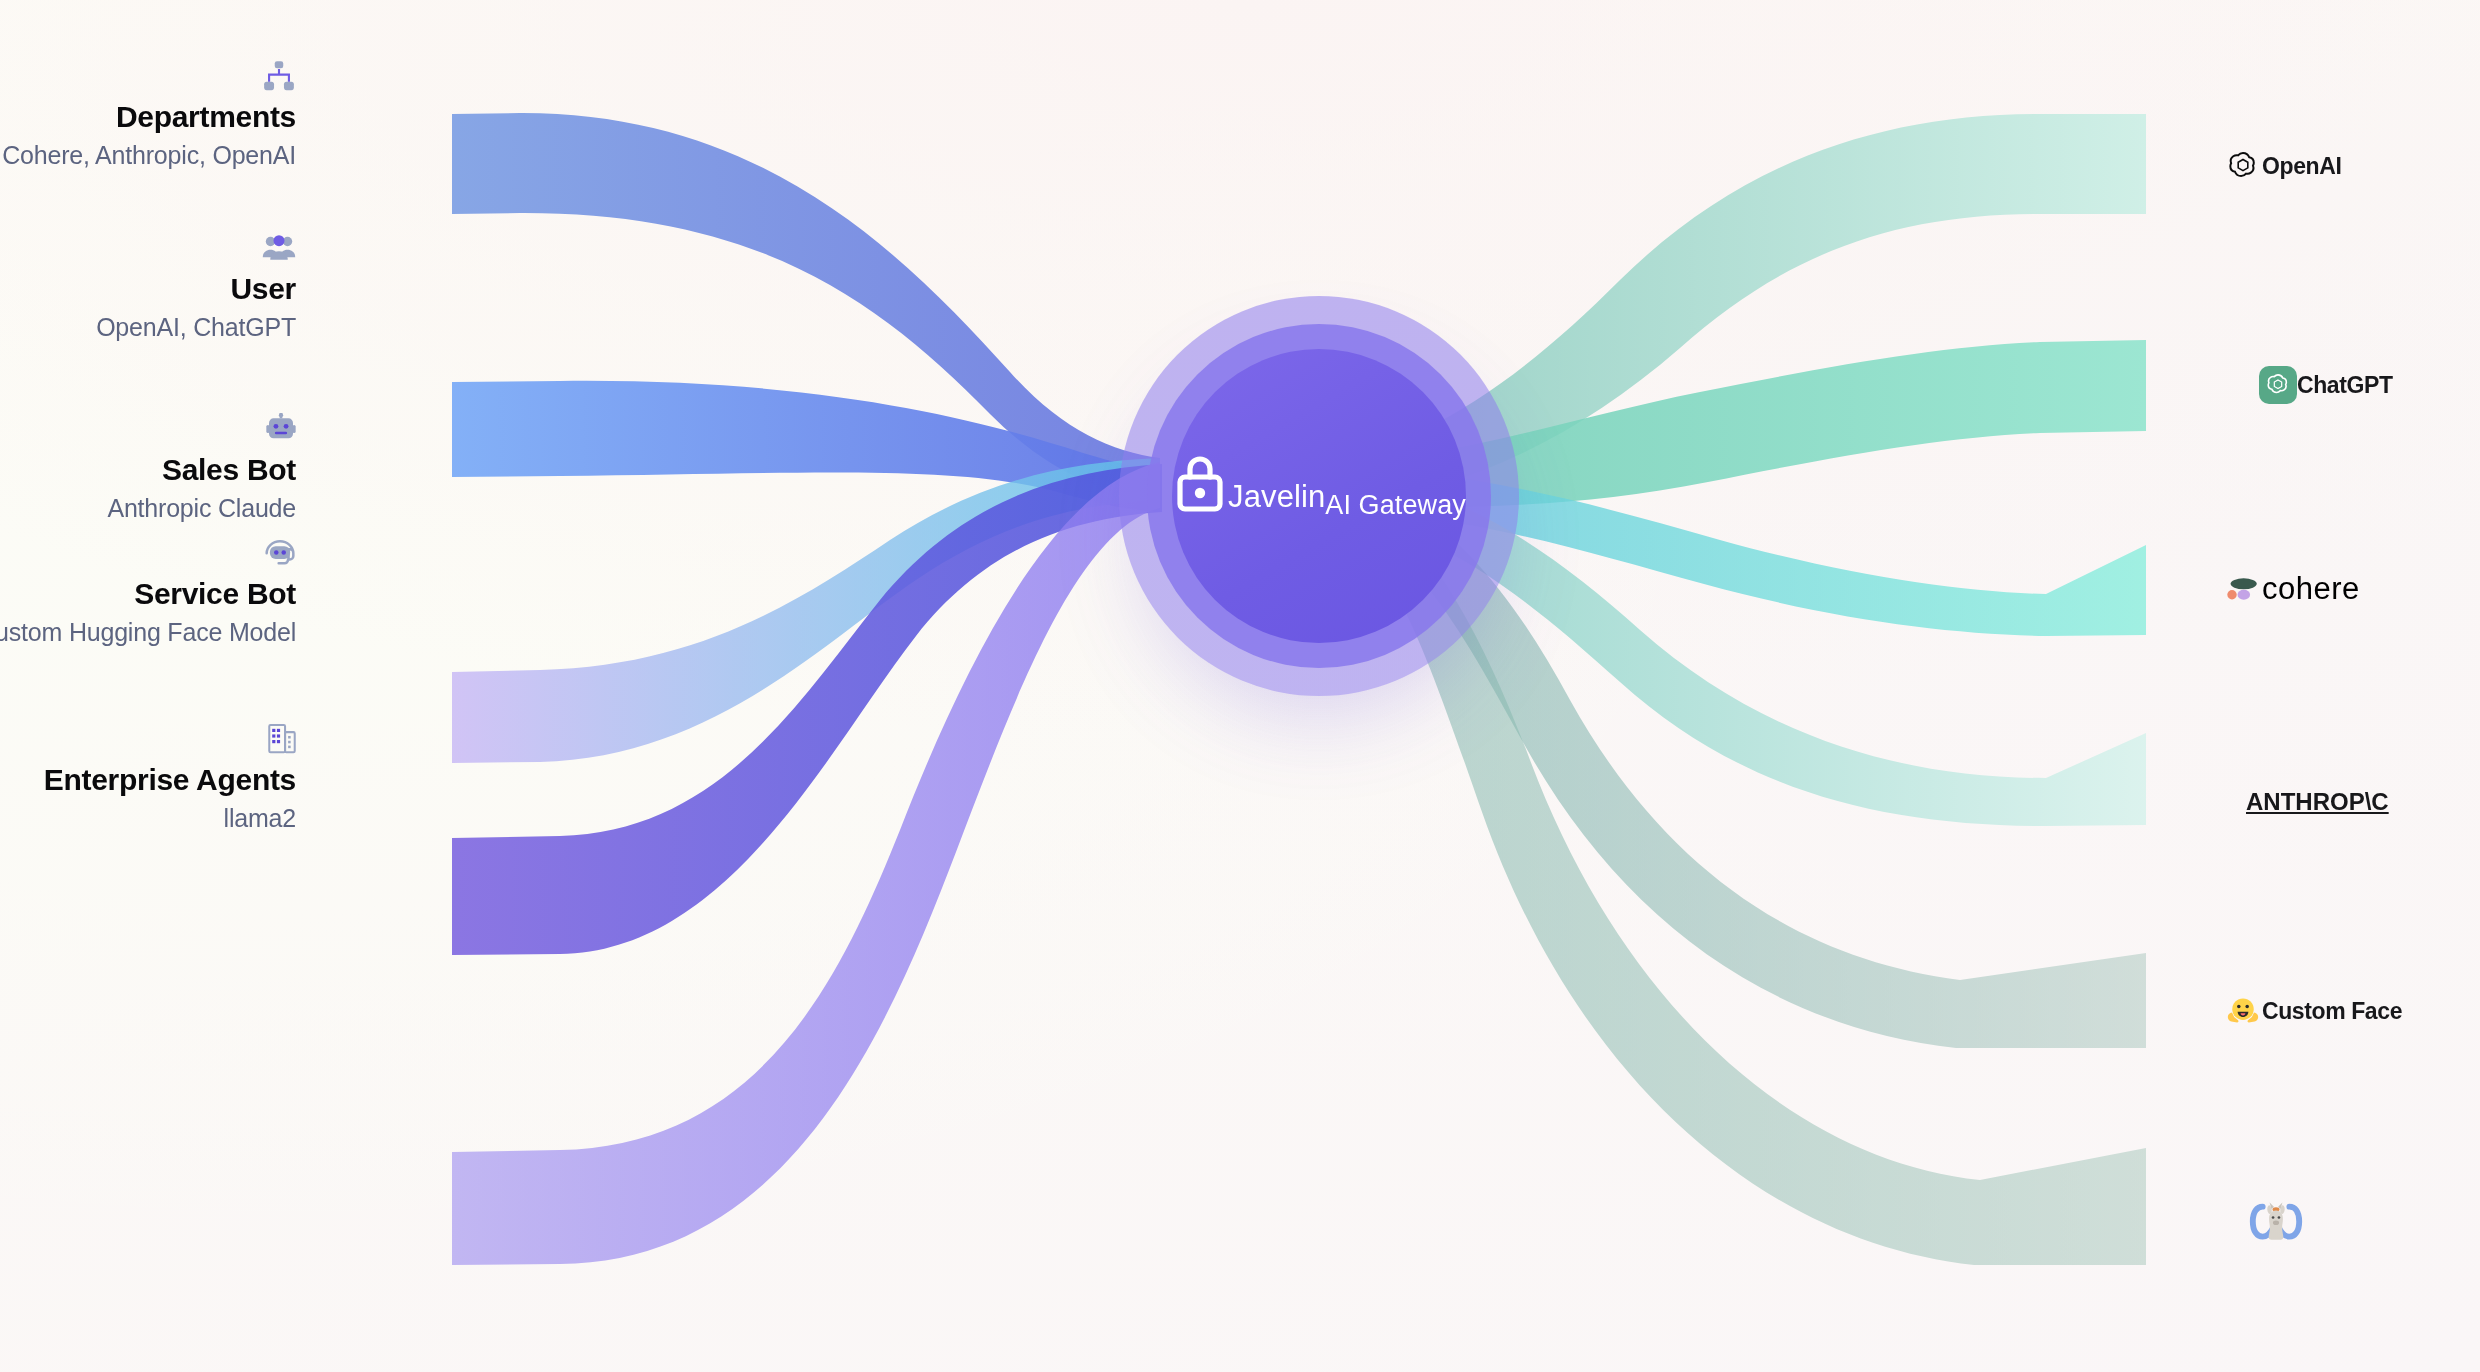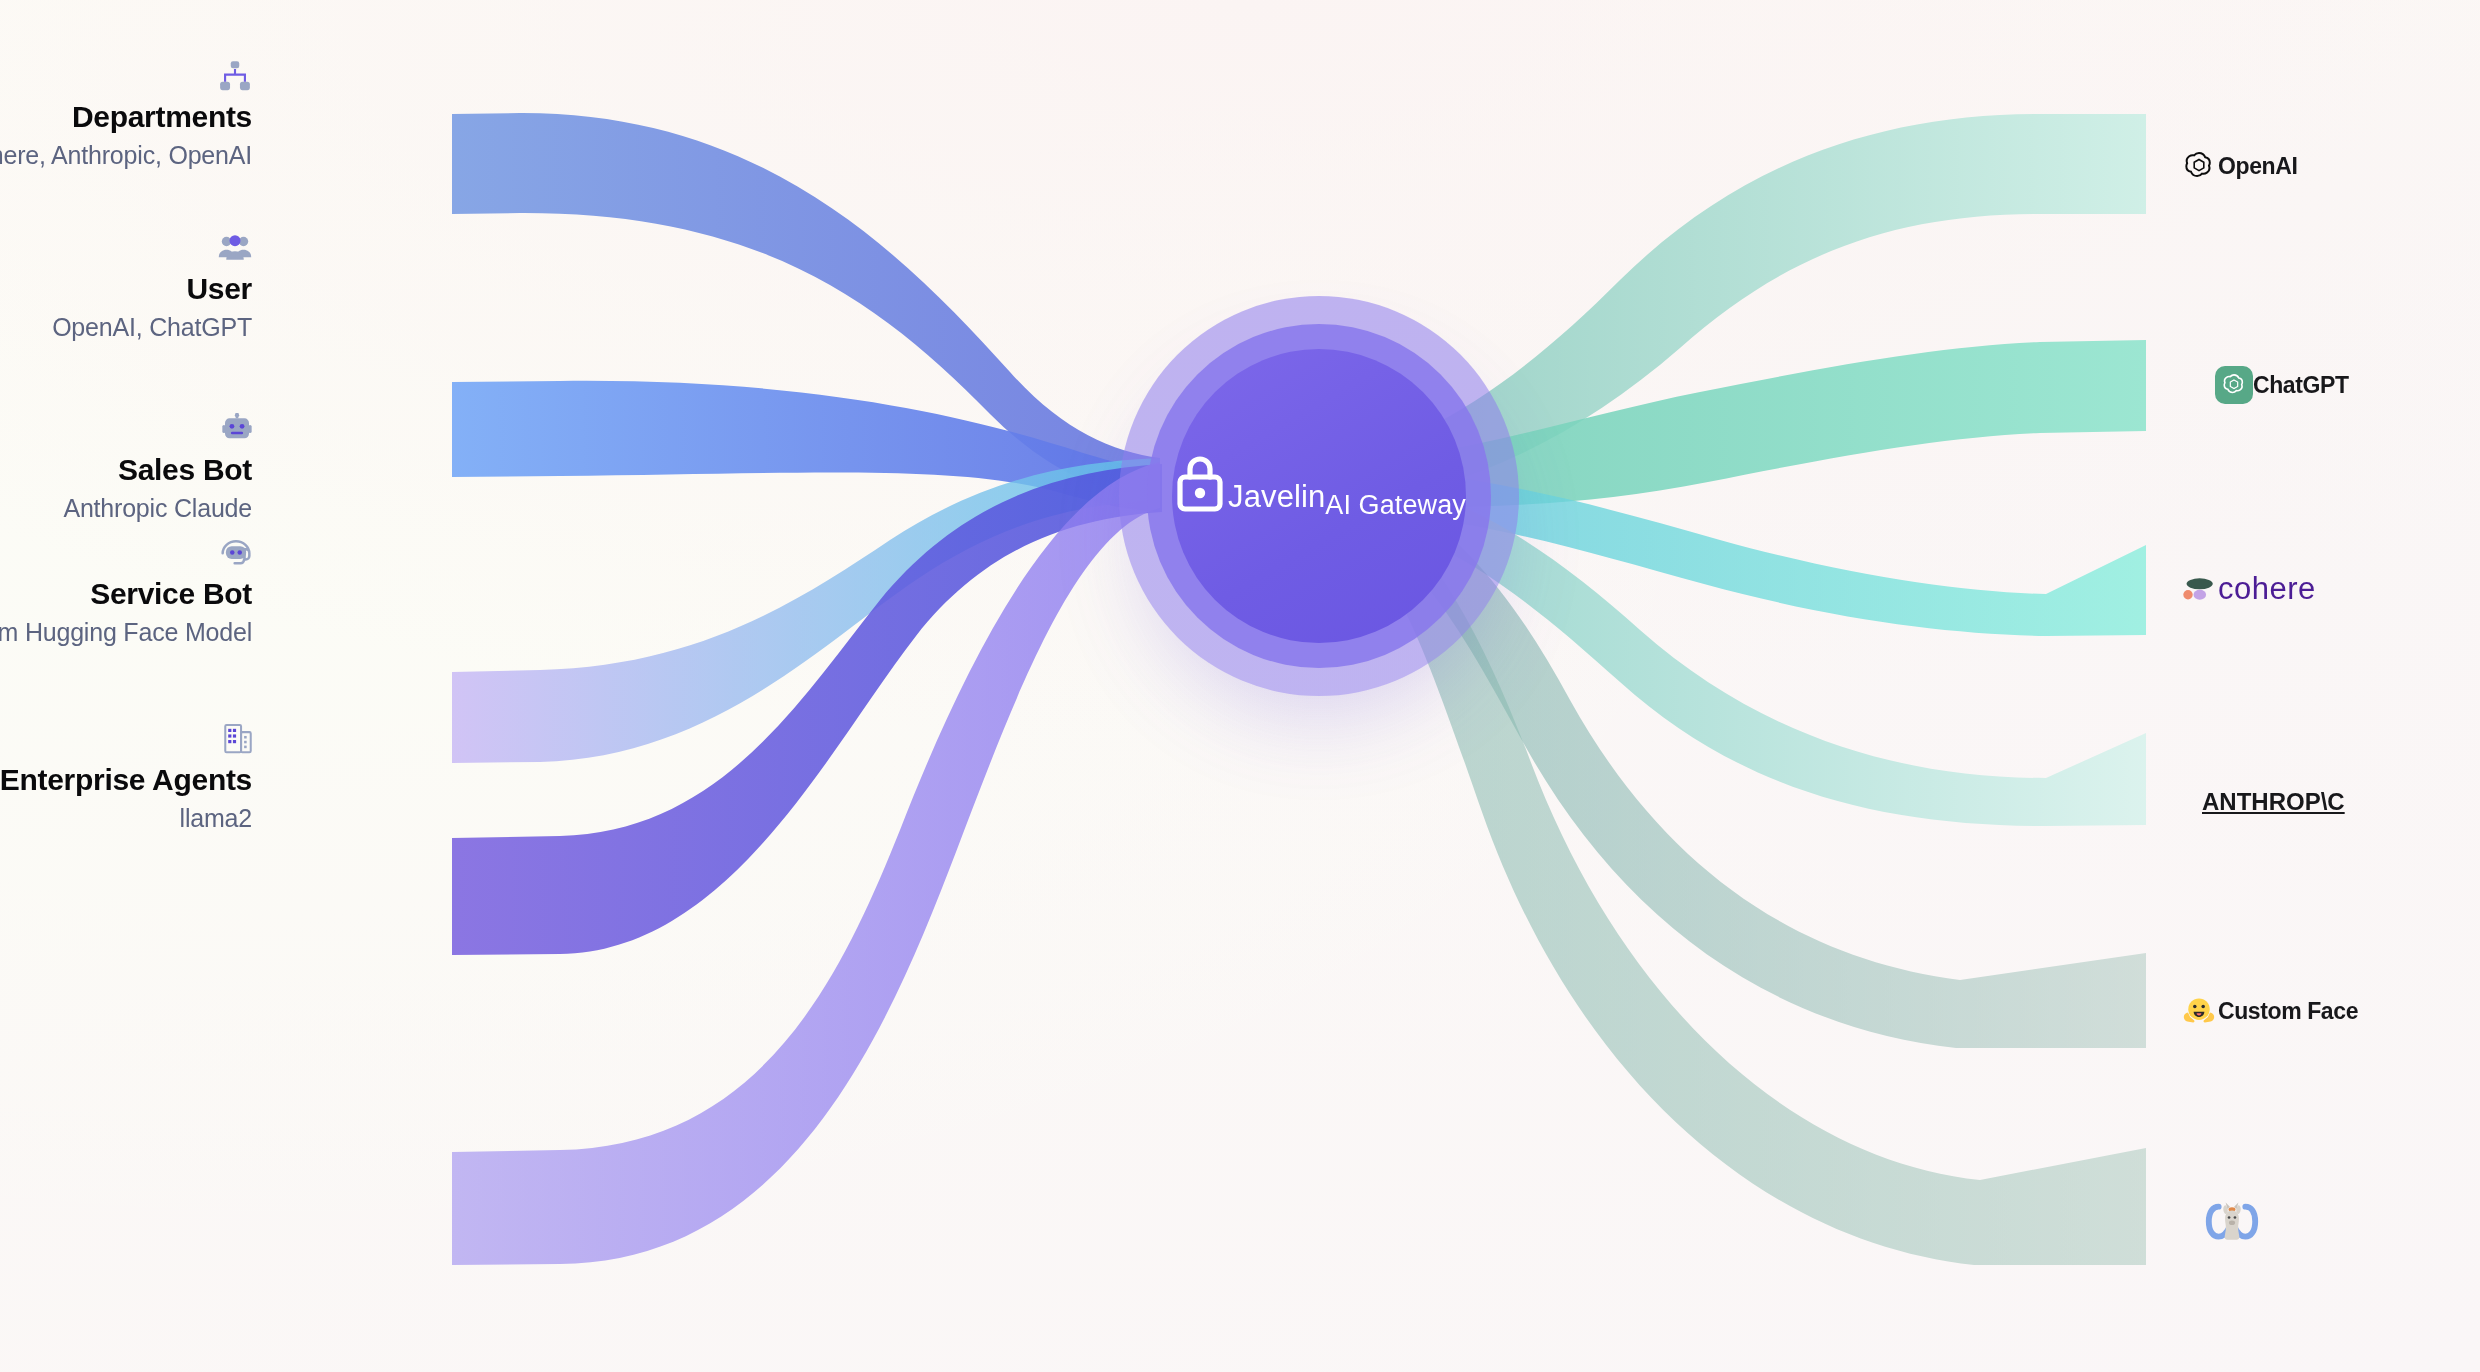--- a/index.html
+++ b/index.html
@@ -9,21 +9,21 @@
     background:
       radial-gradient(120% 90% at 50% 0%, #fbf4f3 0%, rgba(251,244,243,0) 60%),
       radial-gradient(90% 80% at 12% 40%, #fcfcf6 0%, rgba(252,252,246,0) 65%),
       radial-gradient(90% 80% at 90% 40%, #faf6f6 0%, rgba(250,246,246,0) 65%),
       linear-gradient(160deg,#fdfcf6 0%,#fbf8f6 45%,#faf6f7 100%);
   }
   .stage{position:relative;width:2480px;height:1372px;}
   svg.flows{position:absolute;inset:0;width:2480px;height:1372px;}
 
   
-  .side{position:absolute;top:0;height:1009px;}
+  .side{position:absolute;top:0;height:1009px;margin-left:44px;}
   .left-side{left:0;width:440px;}
   .right-side{left:2180px;width:300px;}
 
   .node{position:absolute;}
   .node-left{text-align:right;right:188px;width:420px;}
   .node-icon{display:block;margin-bottom:6px;height:34px;}
   .node-left .node-icon{text-align:right;}
   .node-title{
     font-size:30px;font-weight:700;color:#0a0a0c;letter-spacing:-.3px;
     line-height:1.15;white-space:nowrap;
@@ -276,21 +276,21 @@
     </div>
 
     <div class="prov" style="top:570px;">
       <span class="badge" style="background:transparent;">
         <svg width="34" height="30" viewBox="0 0 26 22" fill="none">
           <ellipse cx="13.5" cy="7" rx="10" ry="4.2" fill="#39594d"></ellipse>
           <circle cx="4.6" cy="15.4" r="3.6" fill="#ef8b6d"></circle>
           <ellipse cx="13.6" cy="15.4" rx="4.8" ry="3.8" fill="#c3a3e6"></ellipse>
         </svg>
       </span>
-      <span class="prov-name light" style="color:#4c1d95;font-size:31px;letter-spacing:.5px;">cohere</span>
+      <span class="prov-name light" style="color:#000000;font-size:31px;letter-spacing:.5px;">cohere</span>
     </div>
 
     <div class="prov" style="top:788px;left:22px;">
       <span class="prov-name" style="font-size:24px;letter-spacing:0px;text-decoration:underline;">ANTHROP\C</span>
     </div>
 
     <div class="prov" style="top:992px;">
       <span class="badge" style="background:transparent;">
         <svg width="34" height="32" viewBox="0 0 26 24" fill="none">
           <circle cx="13" cy="10.6" r="8.2" fill="#ffd349"></circle>

